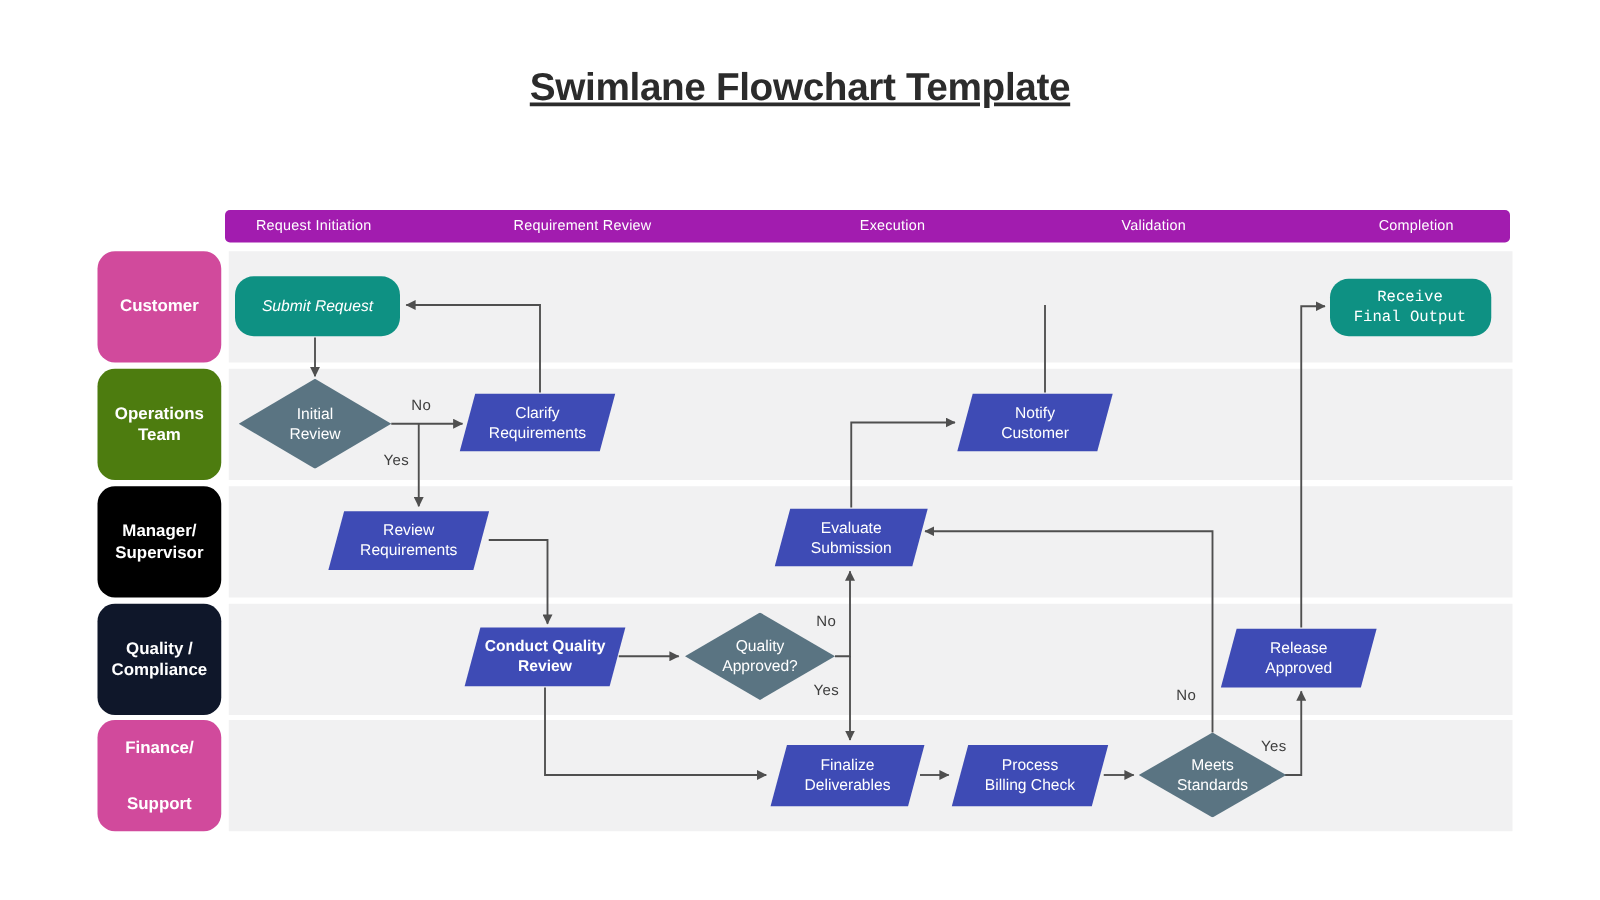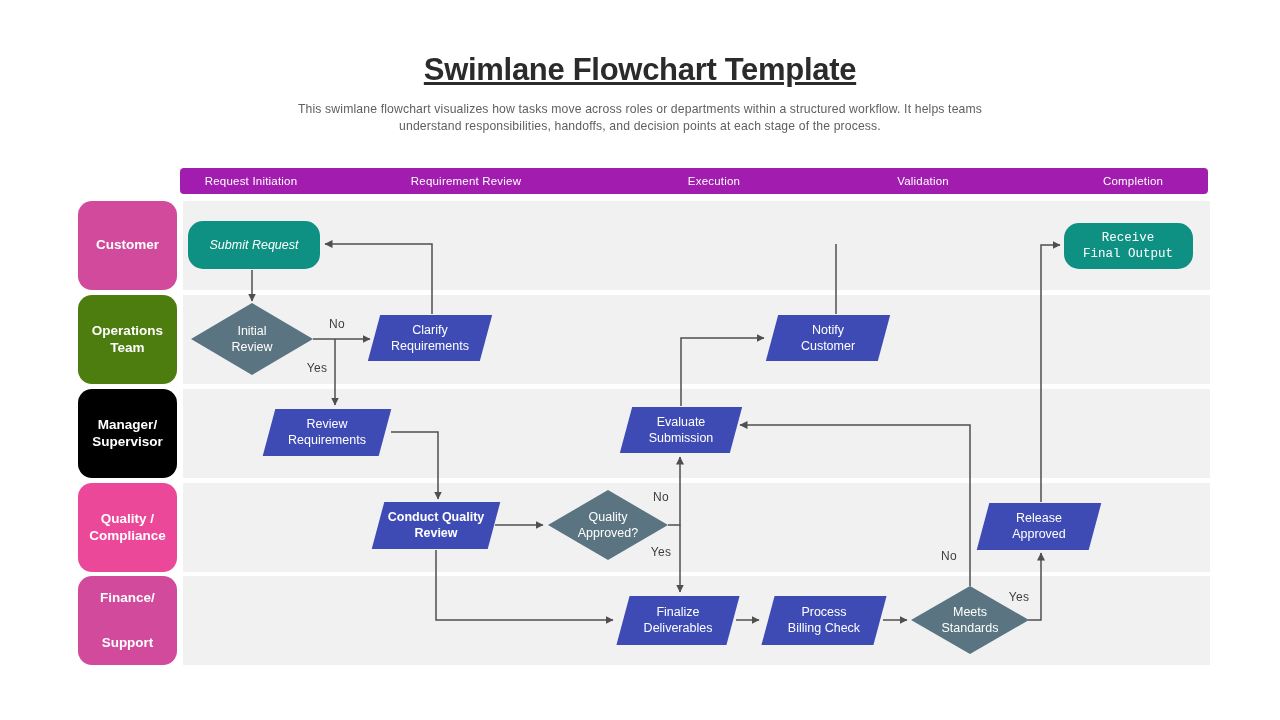--- a/index.html
+++ b/index.html
@@ -34,21 +34,20 @@
   .node-label span { display:block; }
 
   .edge-label { position:absolute; transform:translate(-50%,-50%); color:#3d3d3d;
                 font-size:12px; letter-spacing:0.3px; }
 </style>
 </head>
 <body>
 
 <div class="page">
   <h1 class="page-title">Swimlane Flowchart Template</h1>
-  <p class="page-subtitle">This swimlane flowchart visualizes how tasks move across roles or departments within a structured workflow. It helps teams understand responsibilities, handoffs, and decision points at each stage of the process.</p>
 
   <div class="colheader" id="colheader" style="background: #a21caf;">
       <div class="phase-label" style="left: 71px;">Request Initiation</div>
       <div class="phase-label" style="left: 286px;">Requirement Review</div>
       <div class="phase-label" style="left: 534px;">Execution</div>
       <div class="phase-label" style="left: 743px;">Validation</div>
       <div class="phase-label" style="left: 953px;">Completion</div>
     </div>
   <div id="lanes-layer">
       <div class="lane-stripe" style="top: 201px; height: 89px; background: rgb(241, 241, 242);"></div>
@@ -59,21 +58,21 @@
       <div class="lane-label" style="top: 295px; height: 89px; background: #4d7c0f;">
         <span>Operations</span>
         <span>Team</span>
       </div>
       <div class="lane-stripe" style="top: 389px; height: 89px; background: rgb(241, 241, 242);"></div>
       <div class="lane-label" style="top: 389px; height: 89px; background: #000000;">
         <span>Manager/</span>
         <span>Supervisor</span>
       </div>
       <div class="lane-stripe" style="top: 483px; height: 89px; background: rgb(241, 241, 242);"></div>
-      <div class="lane-label" style="top: 483px; height: 89px; background: #ec4899;">
+      <div class="lane-label" style="top: 483px; height: 89px; background: #0f172a;">
         <span>Quality /</span>
         <span>Compliance</span>
       </div>
       <div class="lane-stripe" style="top: 576px; height: 89px; background: rgb(241, 241, 242);"></div>
       <div class="lane-label" style="top: 576px; height: 89px; background: rgb(209, 74, 156); gap: 28px;">
         <span>Finance/</span>
         <span>Support</span>
       </div>
     </div>
 

